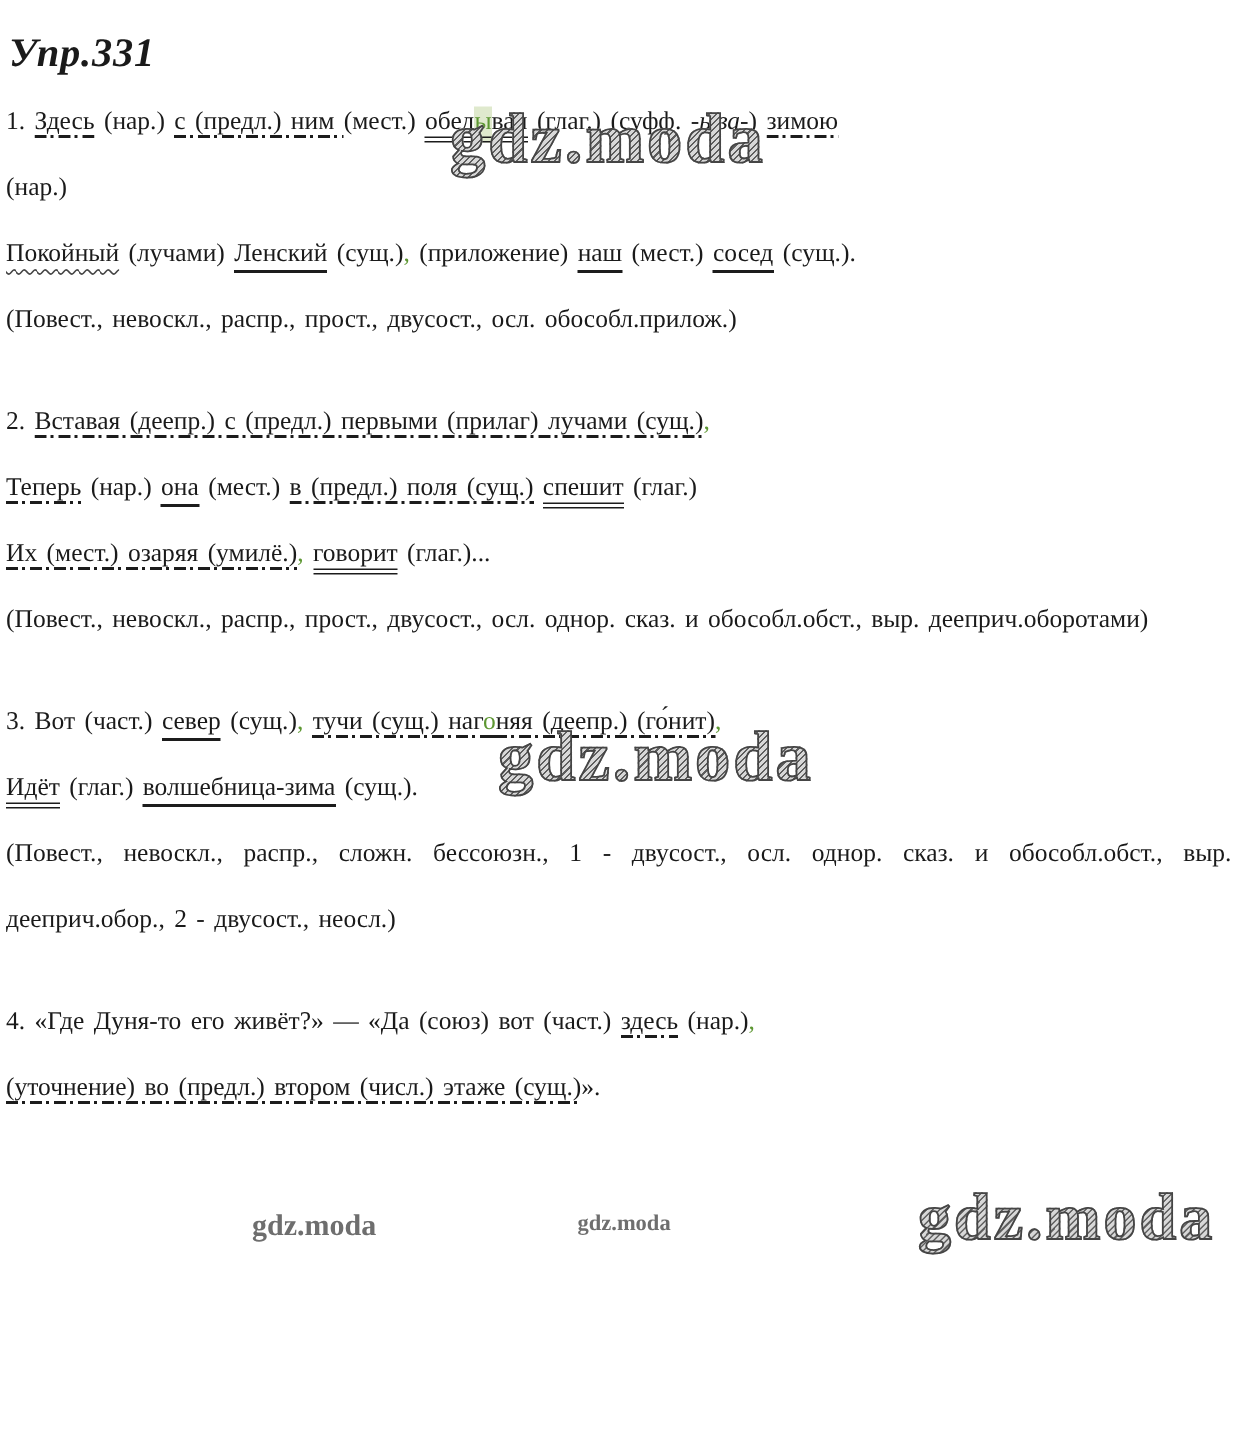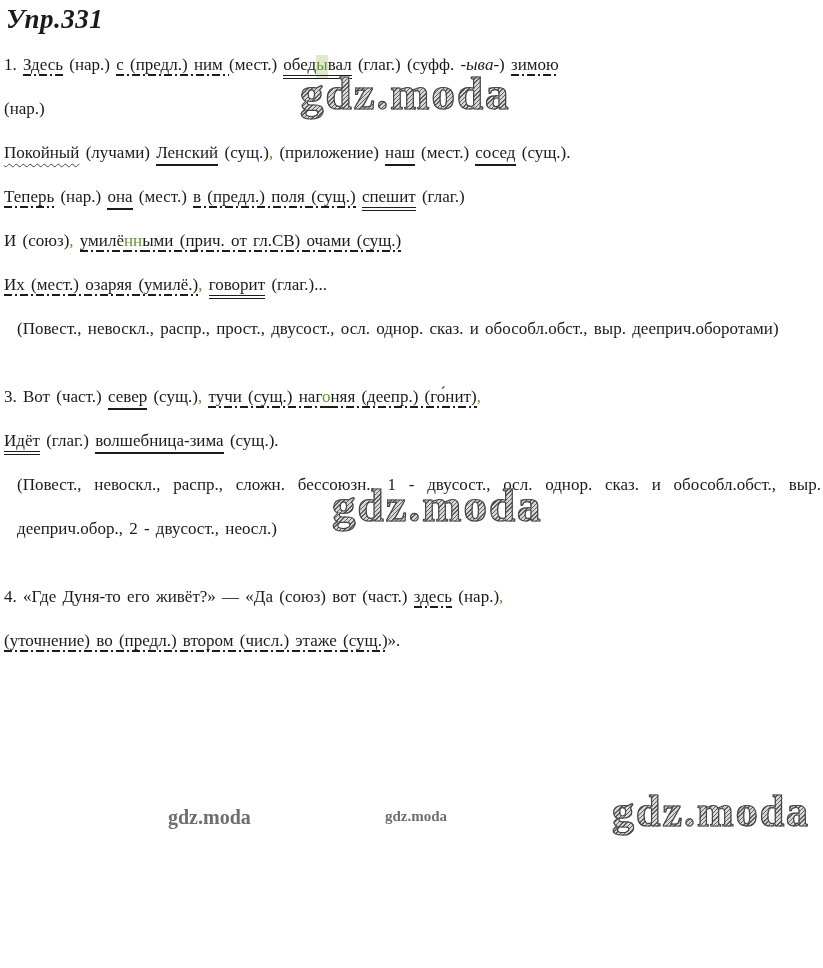--- a/index.html
+++ b/index.html
@@ -1,29 +1,29 @@
 <!DOCTYPE html>
 <html><head>
 <meta charset="utf-8">
 <style>
   html,body{margin:0;padding:0;}
   body{
     width:823px;height:968px;background:#ffffff;overflow:hidden;position:relative;
     font-family:"Liberation Serif", serif;
     color:#1a1a1a;
   }
-  .sheet{position:relative;width:823px;height:968px;padding:2px 2px 0 4px;box-sizing:border-box;}
+  .sheet{position:relative;width:823px;height:968px;padding:18px 2px 0 4px;box-sizing:border-box;}
   .title{
     font-size:27px;font-weight:bold;font-style:italic;
     margin:2px 0 8px 2px;letter-spacing:.5px;
   }
   .line{
     margin:0;font-size:17px;line-height:44px;word-spacing:2px;
   }
-  .line.justify{text-align:justify;text-align-last:left;margin-left:13px;}
+  .line.justify{text-align:justify;text-align-last:left;}
   .sec-start{margin-top:24px;}
   
   .u-dash{
     background-image:linear-gradient(90deg,#1c1c1c 0 8px,transparent 8px 11px,#1c1c1c 11px 13px,transparent 13px 16px);
     background-size:16px 2px;background-repeat:repeat-x;background-position:0 calc(100% - 2px);
     padding-bottom:4px;
   }
   .u-sol{border-bottom:2px solid #1c1c1c;padding-bottom:2px;margin-top:12px;}
   .u-dbl{border-bottom:4px double #1c1c1c;padding-bottom:1px;}
   .u-wavy{text-decoration:underline wavy #444;text-decoration-thickness:1px;text-underline-offset:5px;}
@@ -52,22 +52,23 @@
 </style>
 </head>
 <body>
 
 <div class="sheet">
   <h1 class="title">Упр.331</h1>
   <div>
       <p class="line"><span>1. </span><span class="u-dash">Здесь</span><span> (нар.) </span><span class="u-dash">с (предл.) ним </span><span>(мест.) </span><span class="u-dbl">обед</span><span class="u-dbl green hl">ы</span><span class="u-dbl">вал</span><span> (глаг.) (суфф. </span><span class="it">-ыва-</span><span>) </span><span class="u-dash">зимою</span></p>
       <p class="line"><span>(нар.)</span></p>
       <p class="line"><span class="u-wavy">Покойный</span><span> (лучами) </span><span class="u-sol">Ленский</span><span> (сущ.)</span><span class="green">,</span><span> (приложение) </span><span class="u-sol">наш</span><span> (мест.) </span><span class="u-sol">сосед</span><span> (сущ.).</span></p>
+      <p class="line"><span>(Повест., невоскл., распр., прост., двусост., осл. обособл.прилож.)</span></p>
+      <p class="line sec-start"><span>2. </span><span class="u-dash">Вставая (деепр.) с (предл.) первыми (прилаг) лучами (сущ.)</span><span class="green">,</span></p>
       <p class="line"><span class="u-dash">Теперь</span><span> (нар.) </span><span class="u-sol">она</span><span> (мест.) </span><span class="u-dash">в (предл.) поля (сущ.)</span><span>  </span><span class="u-dbl">спешит</span><span> (глаг.)</span></p>
-      <p class="line"><span>И (союз)</span><span class="green">,</span><span> </span><span class="u-dash">умилё</span><span class="u-dash green">нн</span><span class="u-dash">ыми (прич. от гл.СВ) очами (сущ.)</span></p>
       <p class="line"><span class="u-dash">Их (мест.) озаряя (умилё.)</span><span class="green">,</span><span> </span><span class="u-dbl">говорит</span><span> (глаг.)...</span></p>
       <p class="line justify"><span>(Повест., невоскл., распр., прост., двусост., осл. однор. сказ. и обособл.обст., выр. дееприч.оборотами)</span></p>
       <p class="line sec-start"><span>3. Вот (част.) </span><span class="u-sol">север</span><span> (сущ.)</span><span class="green">,</span><span> </span><span class="u-dash">тучи (сущ.) наг</span><span class="u-dash green">о</span><span class="u-dash">няя (деепр.) (го́нит)</span><span class="green">,</span></p>
       <p class="line"><span class="u-dbl">Идёт</span><span> (глаг.) </span><span class="u-sol">волшебница-зима</span><span> (сущ.).</span></p>
       <p class="line justify"><span>(Повест., невоскл., распр., сложн. бессоюзн., 1 - двусост., осл. однор. сказ. и обособл.обст., выр. дееприч.обор., 2 - двусост., неосл.)</span></p>
       <p class="line sec-start"><span>4. «Где Дуня-то его живёт?» — «Да (союз) вот (част.) </span><span class="u-dash">здесь</span><span> (нар.)</span><span class="green">,</span></p>
       <p class="line"><span class="u-dash">(уточнение) во (предл.) втором (числ.) этаже (сущ.)</span><span>».</span></p>
     </div>
 
   <span class="wm wm-1">gdz.moda</span>

